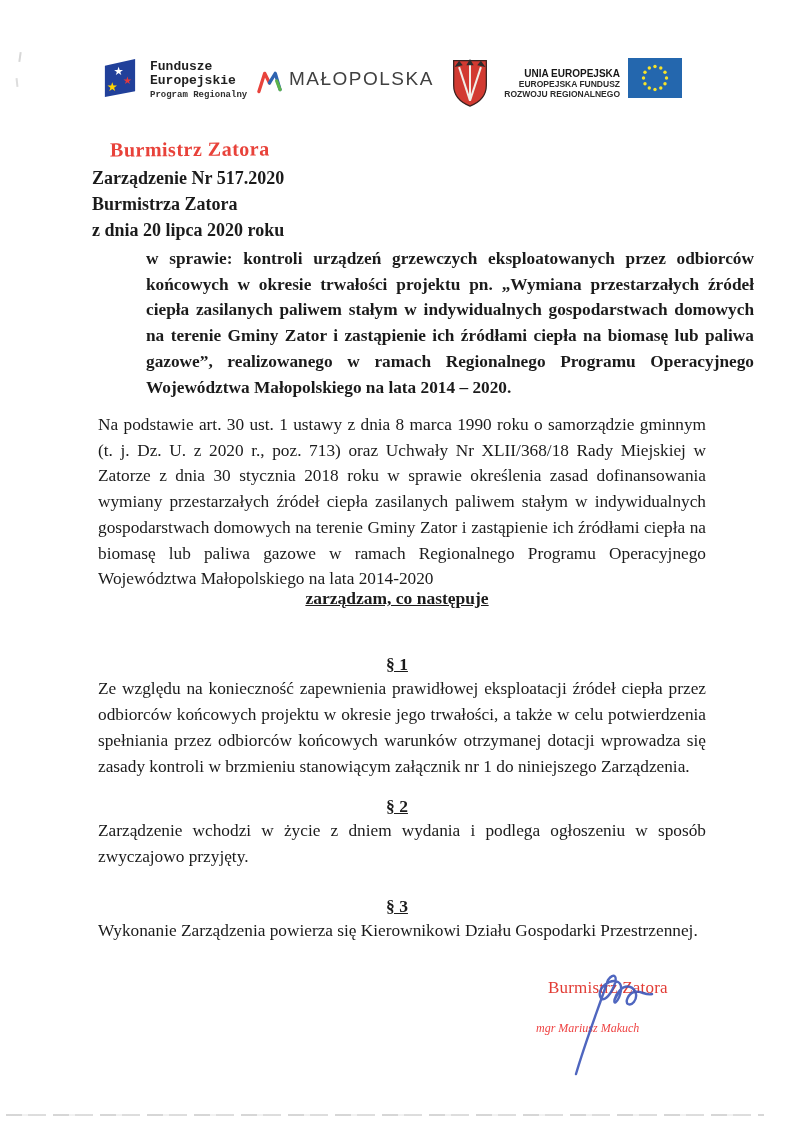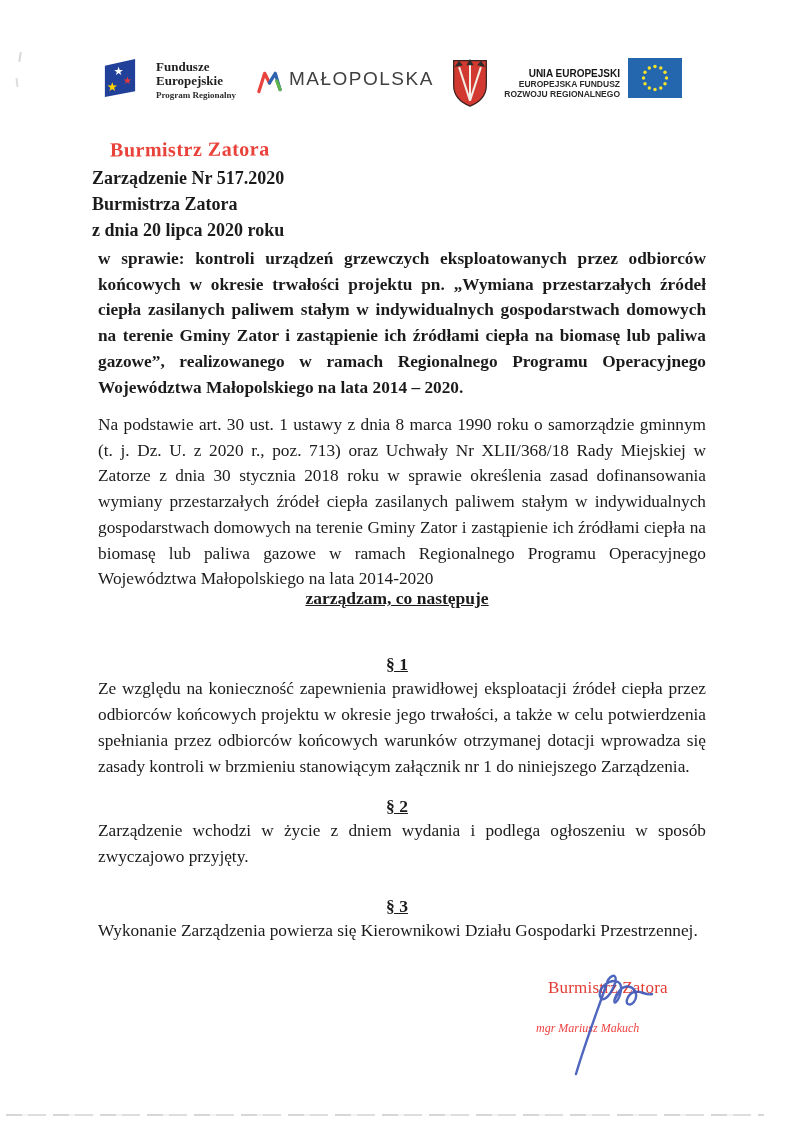--- a/index.html
+++ b/index.html
@@ -5,21 +5,21 @@
   * { margin:0; padding:0; box-sizing:border-box; }
   html,body { background:#ffffff; }
   .page {
     position:relative; width:793px; height:1122px; margin:0 auto;
     background:#ffffff; overflow:hidden;
     font-family:"Liberation Serif", serif; color:#1b1b1b;
   }
   
   .logo-strip { position:absolute; left:0; top:0; width:793px; height:130px; }
   .fe-logo { position:absolute; left:103px; top:57px; display:flex; align-items:flex-start; }
-  .fe-text { margin-left:19px; margin-top:3px; font-family:Liberation Serif, serif; color:#1f1f1f; }
+  .fe-text { margin-left:13px; margin-top:3px; font-family:Liberation Mono, monospace; color:#1f1f1f; }
   .fe-text .l1 { font-size:13px; font-weight:bold; line-height:14px; }
   .fe-text .l3 { font-size:9px; font-weight:bold; margin-top:2px; color:#2e2e2e;text-align:right; }
   .mal-logo { position:absolute; left:257px; top:68px; display:flex; align-items:flex-start; }
   .mal-label { margin-left:7px; font-family:"Liberation Sans", sans-serif; font-size:19px;
                letter-spacing:1.5px; color:#404040; }
   .zator-arms { position:absolute; left:450px; top:58px; }
   .eu-text { position:absolute; left:500px; top:68px; width:120px; text-align:right;
              font-family:"Liberation Sans", sans-serif; color:#161616; }
   .eu-text .l1 { font-size:10px; font-weight:bold; line-height:11px; }
   .eu-text .l2 { font-size:8.5px; font-weight:bold; line-height:10px; color:#2b2b2b; }
@@ -30,21 +30,21 @@
     letter-spacing:0.5px; color:#e8423a; transform:rotate(-0.4deg);
   }
   .title-block {
     position:absolute; left:92px; top:165px; width:610px; text-align:left;
     font-weight:bold; font-size:18px; line-height:26px;
   }
   .para {
     position:absolute; left:98px; width:608px; text-align:justify;
     font-size:17.3px; line-height:25.7px;
   }
-  .para.bold { font-weight:bold; }
+  .para.bold { font-weight:bold;margin-left:48px; }
   .center-line { position:absolute; left:92px; width:610px; text-align:center;
     font-weight:bold; font-size:17.5px;text-decoration:underline; }
   .sec-text { position:absolute; left:98px; width:608px; text-align:justify;
     font-size:17.3px; line-height:26px; }
   
   .sig-title { position:absolute; left:548px; top:978px; font-size:17px;
     color:#e23c35; letter-spacing:0.2px; }
   .sig-name { position:absolute; left:536px; top:1013px; font-size:12px;
     font-style:italic; color:#ef4444;margin-top:8px; }
   .sig-ink { position:absolute; left:565px; top:970px; }
@@ -95,21 +95,21 @@
       <path d="M4,3 H40 V30 C40,43 32,49 22,53 C12,49 4,43 4,30 Z" fill="#d23a31" stroke="#3a2220" stroke-width="1.4"></path>
       <line x1="10" y1="10" x2="22" y2="47" stroke="#f2efe8" stroke-width="2.2"></line>
       <line x1="22" y1="7" x2="22" y2="47" stroke="#f2efe8" stroke-width="2.2"></line>
       <line x1="34" y1="10" x2="22" y2="47" stroke="#f2efe8" stroke-width="2.2"></line>
       <polygon points="10,3 5,10 14,8" fill="#2c2c2c"></polygon>
       <polygon points="22,1 18,8 26,8" fill="#2c2c2c"></polygon>
       <polygon points="34,3 30,8 39,10" fill="#2c2c2c"></polygon>
     </svg>
 
     <div class="eu-text">
-      <div class="l1">UNIA EUROPEJSKI</div>
+      <div class="l1">UNIA EUROPEJSKA</div>
       <div class="l2">EUROPEJSKA FUNDUSZ</div>
       <div class="l2">ROZWOJU REGIONALNEGO</div>
     </div>
     <svg class="eu-flag" width="54" height="40" viewBox="0 0 54 40">
       <rect x="0" y="0" width="54" height="40" fill="#2467ae"></rect>
       <g fill="#f7e32a">
         <circle cx="27" cy="8.5" r="1.7"></circle>
           <circle cx="32.8" cy="10" r="1.7"></circle>
         <circle cx="37" cy="14.3" r="1.7"></circle>
           <circle cx="38.5" cy="20" r="1.7"></circle>

